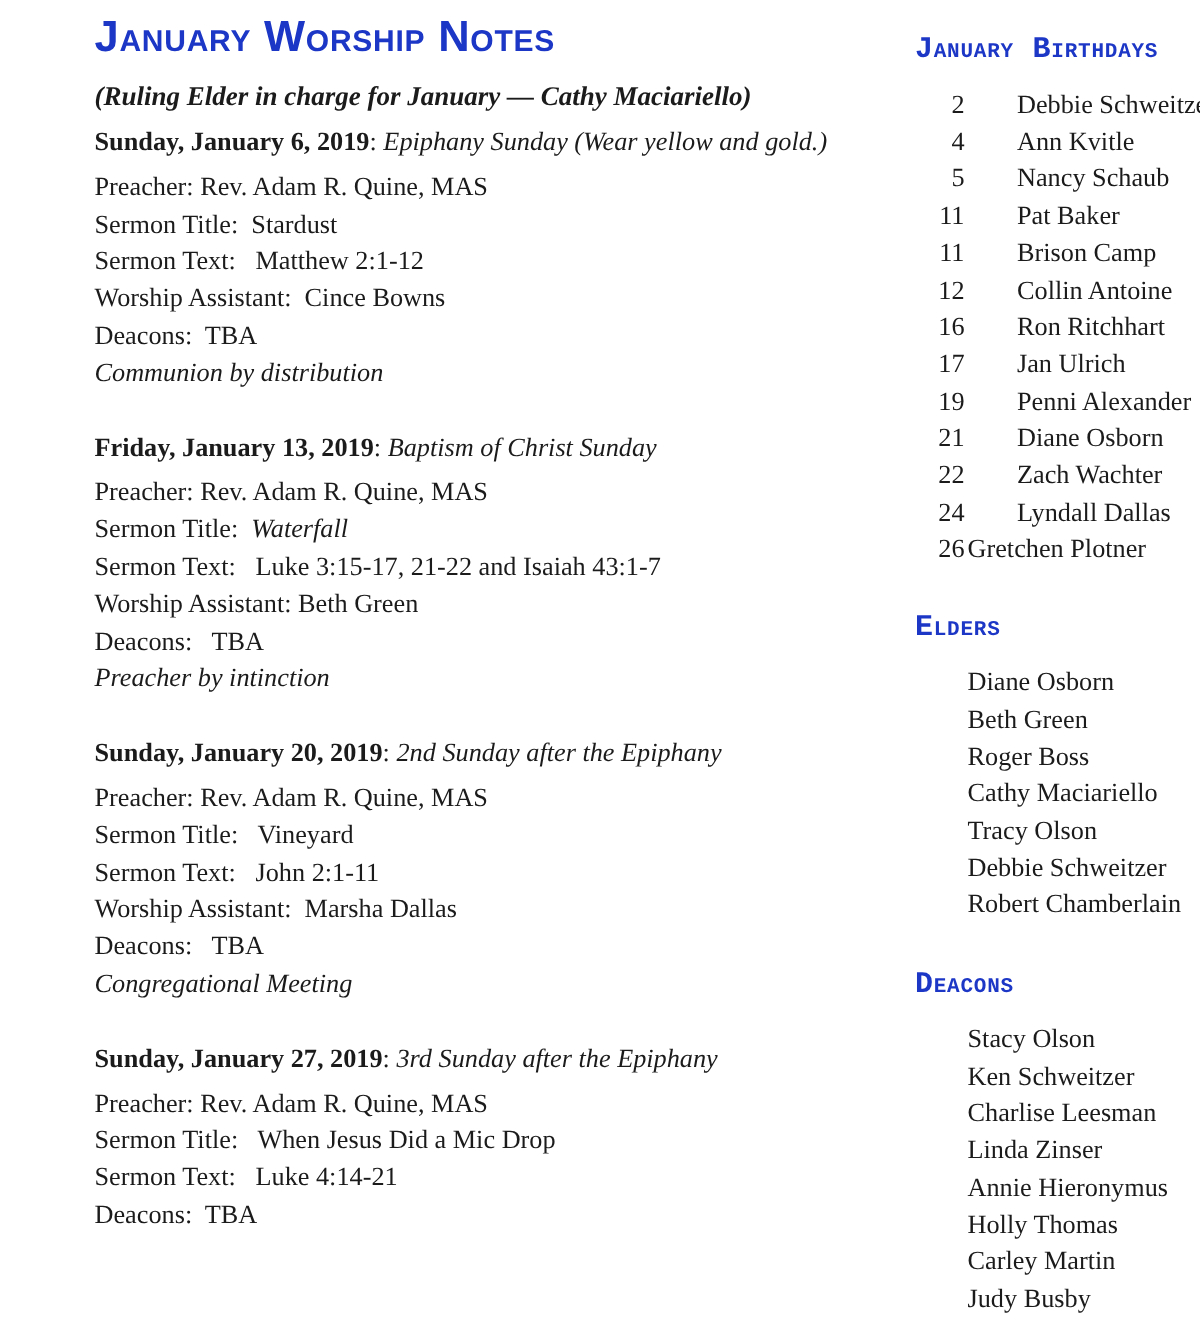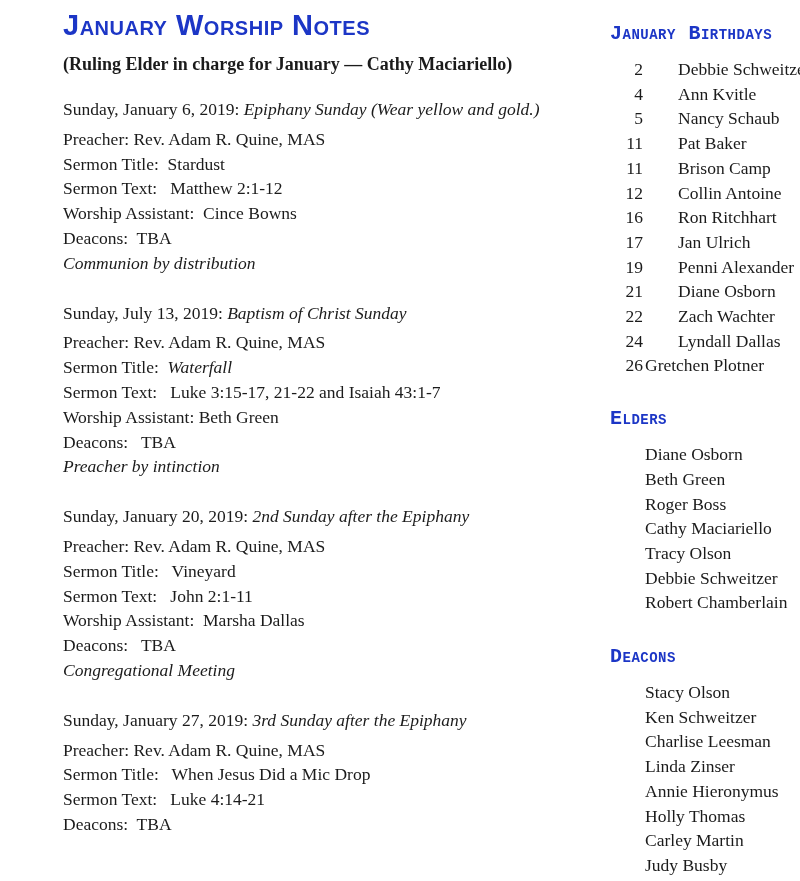--- a/index.html
+++ b/index.html
@@ -16,34 +16,34 @@
     font-family:"Liberation Sans", sans-serif;
     font-weight:bold;
     font-variant:small-caps;
     font-size:29px;
     line-height:30px;
     letter-spacing:0.5px;
     color:#1c36c6;
     margin:0 0 12px 0;
   }
   .page-subtitle{
-    font-weight:bold;
+    font-weight:bold;font-style:italic;
     font-size:18px;line-height:25px;
-    margin:0 0 20px 0;
+    margin:0 0 5px 0;
   }
 
   .svc{margin:0 0 25px 0;}
   .line{
     font-size:17.5px;
     line-height:24.8px;
     margin:0;
     white-space:pre-wrap;
   }
   .svc-heading{margin-bottom:5px;}
-  .svc-heading strong{font-weight:normal;}
+  .svc-heading strong{font-weight:bold;}
   .svc-heading em{font-style:italic;}
   .note{font-style:italic;}
   .italic-val{font-style:italic;}
 
   .rc-header{
     font-family:Liberation Mono, monospace;
     font-weight:bold;
     font-variant:small-caps;
     font-size:20px;
     line-height:20px;
@@ -72,21 +72,21 @@
       <p class="line svc-heading"><strong>Sunday, January 6, 2019</strong><span>: </span><em>Epiphany Sunday (Wear yellow and gold.)</em></p>
       <p class="line">Preacher: Rev. Adam R. Quine, MAS</p>
       <p class="line"><span>Sermon Title:</span><span>  Stardust</span></p>
       <p class="line">Sermon Text:   Matthew 2:1-12</p>
       <p class="line">Worship Assistant:  Cince Bowns</p>
       <p class="line">Deacons:  TBA</p>
       <p class="line note">Communion by distribution</p>
     </div>
 
     <div class="svc">
-      <p class="line svc-heading"><strong>Sunday, July 13, 2019</strong><span>: </span><em>Baptism of Christ Sunday</em></p>
+      <p class="line svc-heading"><strong>Friday, January 13, 2019</strong><span>: </span><em>Baptism of Christ Sunday</em></p>
       <p class="line">Preacher: Rev. Adam R. Quine, MAS</p>
       <p class="line"><span>Sermon Title:</span><span class="italic-val">  Waterfall</span></p>
       <p class="line">Sermon Text:   Luke 3:15-17, 21-22 and Isaiah 43:1-7</p>
       <p class="line">Worship Assistant: Beth Green</p>
       <p class="line">Deacons:   TBA</p>
       <p class="line note">Preacher by intinction</p>
     </div>
 
     <div class="svc">
       <p class="line svc-heading"><strong>Sunday, January 20, 2019</strong><span>: </span><em>2nd Sunday after the Epiphany</em></p>

